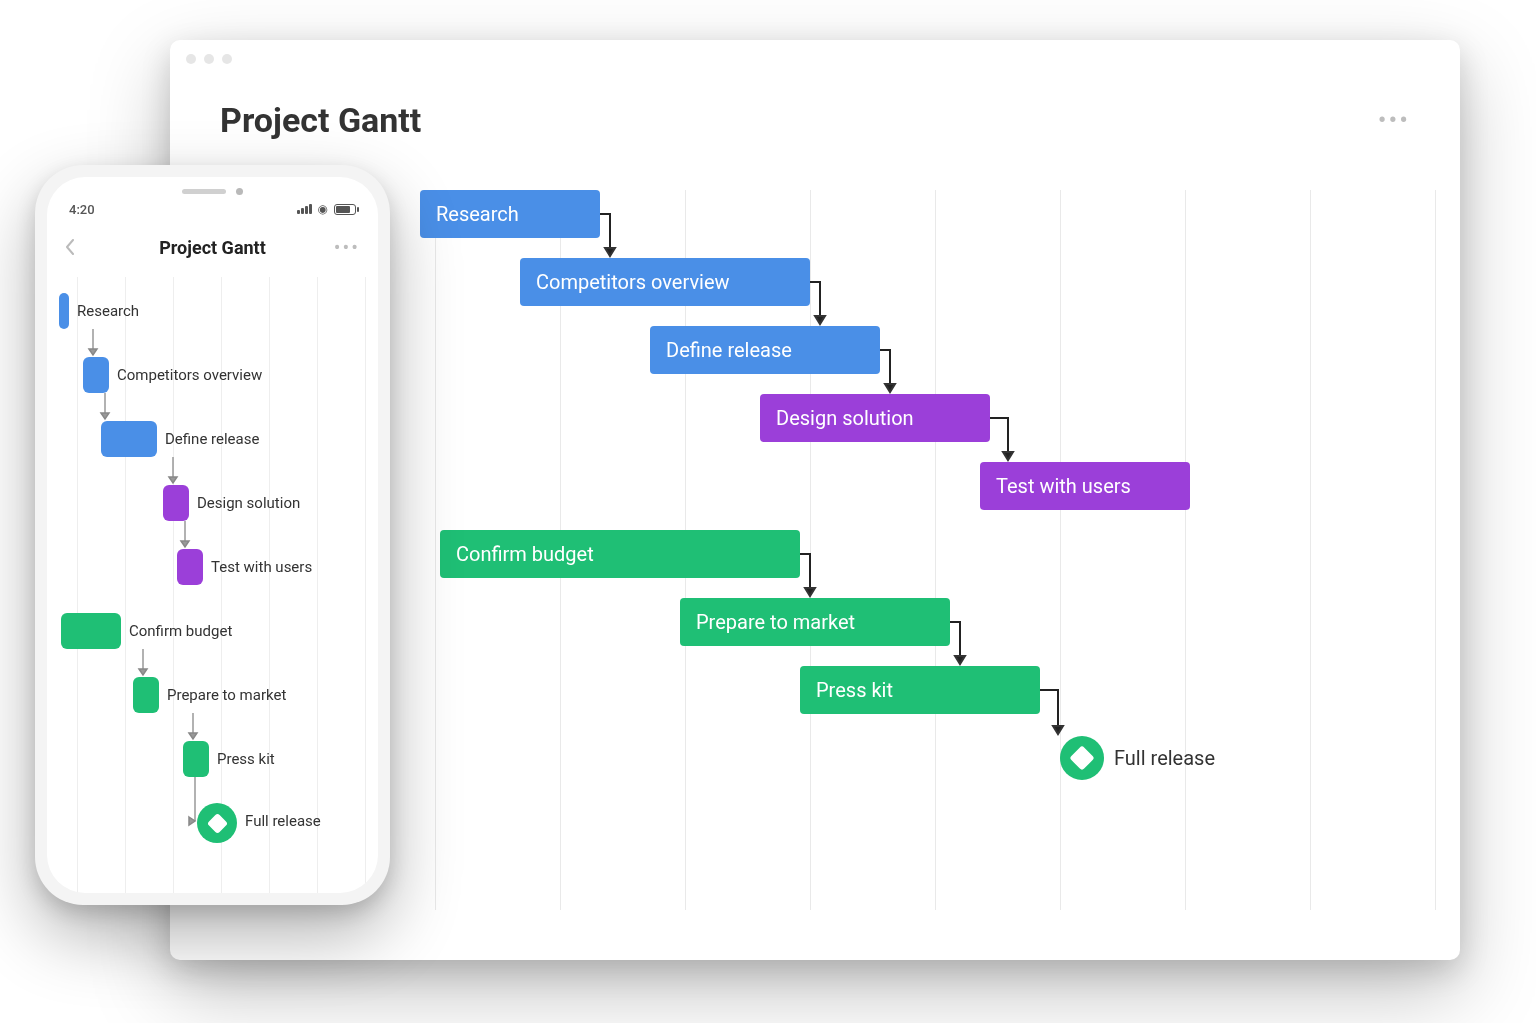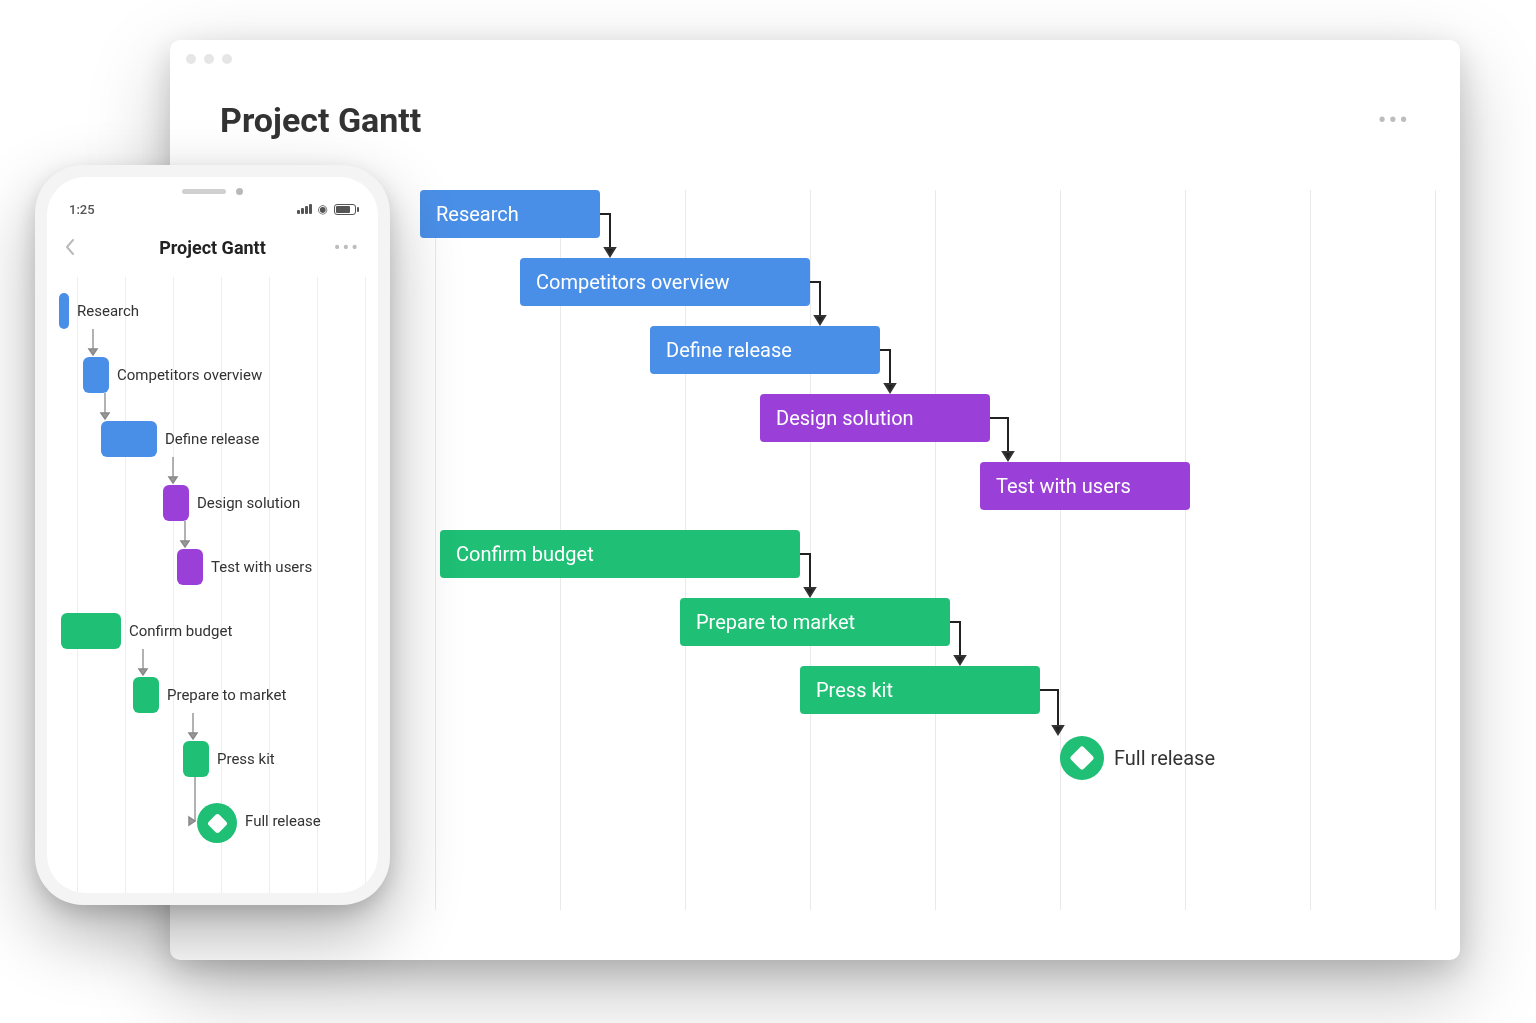--- a/index.html
+++ b/index.html
@@ -274,21 +274,21 @@
     </div>
 </div>
 
 <div class="phone">
   <div class="phone-screen">
     <div class="notch">
       <div class="notch-bar"></div>
         <div class="notch-dot"></div>
     </div>
     <div class="status-bar">
-      <span>1:25</span>
+      <span>4:20</span>
       <div class="status-icons">
         <div class="sig-bars">
             <span></span>
             <span></span>
             <span></span>
             <span></span>
           </div>
         <span class="wifi-ico">◉</span>
         <div class="batt">
             <div class="batt-fill"></div>

